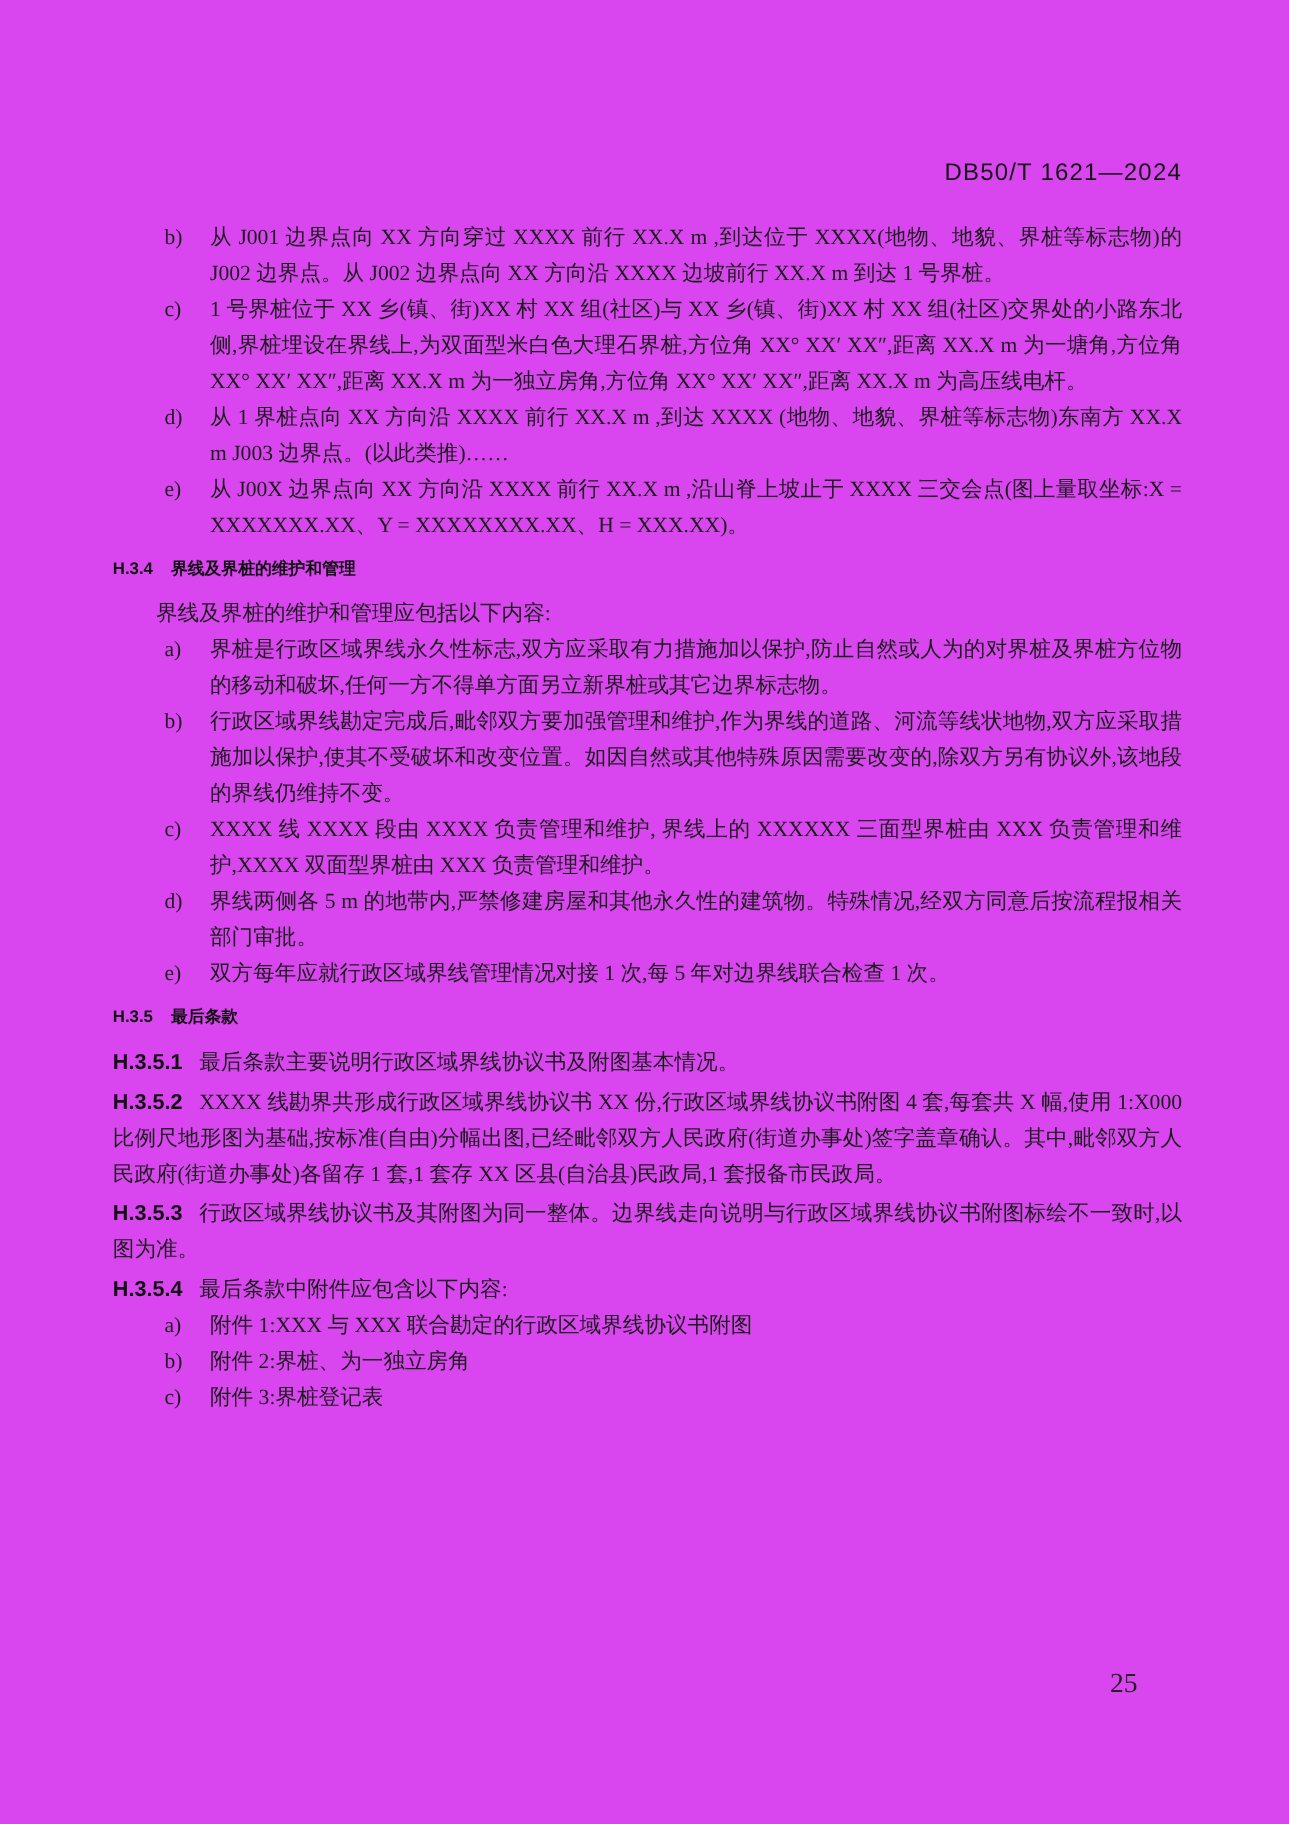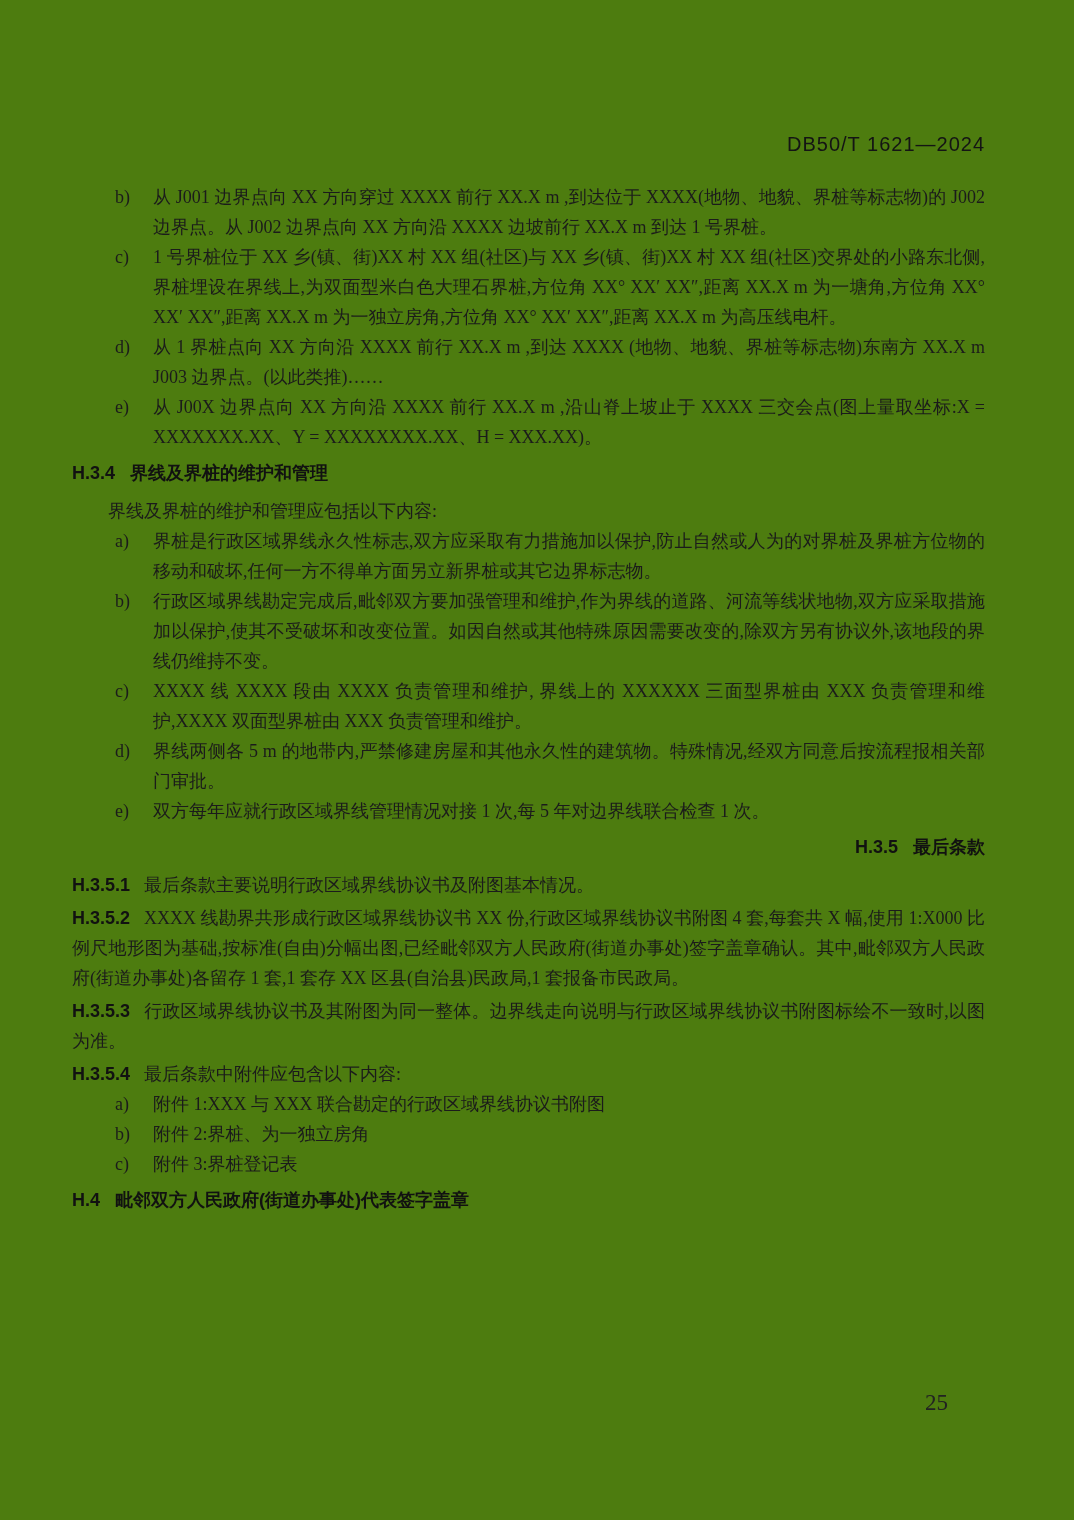--- a/index.html
+++ b/index.html
@@ -7,22 +7,22 @@
   body {
     background:#ffffff;
     color:#1b1b1b;
     font-family:"Liberation Serif","DejaVu Serif",serif;
     font-size:18px;
     line-height:30px;
   }
   .page {
     position:relative;
     width:1074px; height:1520px;
-    padding:132px 89px 0 72px;
-    background:#4d7c0f;
+    padding:132px 89px 0 94px;
+    background:#d946ef;
     overflow:hidden;
   }
   .doc-header {
     text-align:right;
     font-family:"Liberation Sans","DejaVu Sans",sans-serif;
     font-size:20px;
     line-height:24px;
     letter-spacing:1px;
     color:#141414;
     margin-bottom:26px;
@@ -34,21 +34,21 @@
     text-align:justify;
   }
   .blist-item .marker {
     position:absolute;
     left:43px; top:0;
     text-align:left;
   }
   h3.sec-heading {
     font-family:"Liberation Sans","DejaVu Sans",sans-serif;
     font-weight:bold;
-    font-size:18px;
+    font-size:14px;
     line-height:30px;
     color:#111111;
     margin-top:6px;
     margin-bottom:8px;
   }
   h3.sec-heading .sec-num { margin-right:15px; }
   .intro-para {
     text-indent:2em;
     text-align:justify;
   }
@@ -62,21 +62,21 @@
     color:#111111;
     margin-right:14px;
     white-space:nowrap;
     margin-top:24px;
   }
   .h35-block .clause { margin-top:3px; }
   .h4-para {
     text-indent:2em;
     text-align:justify;
   }
-  .sp-after-list { margin-top:8px;text-align:right; }
+  .sp-after-list { margin-top:8px; }
   .sp-h4 { margin-top:8px; margin-bottom:14px; }
   .page-number {
     position:absolute;
     top:1392px;
     right:126px;
     font-size:23px;
     line-height:22px;
     color:#222222;
   }
 </style>
@@ -158,19 +158,16 @@
         <span class="marker">b)</span>
         <span>附件 2:界桩、为一独立房角</span>
       </div>
       <div class="blist-item">
         <span class="marker">c)</span>
         <span>附件 3:界桩登记表</span>
       </div>
     </div>
   </div>
 
-  <h3 class="sec-heading sp-h4">
-    <span class="sec-num">H.4</span><span>毗邻双方人民政府(街道办事处)代表签字盖章</span>
-  </h3>
 
   <div class="page-number">25</div>
 
 </div>
 
 </body></html>

